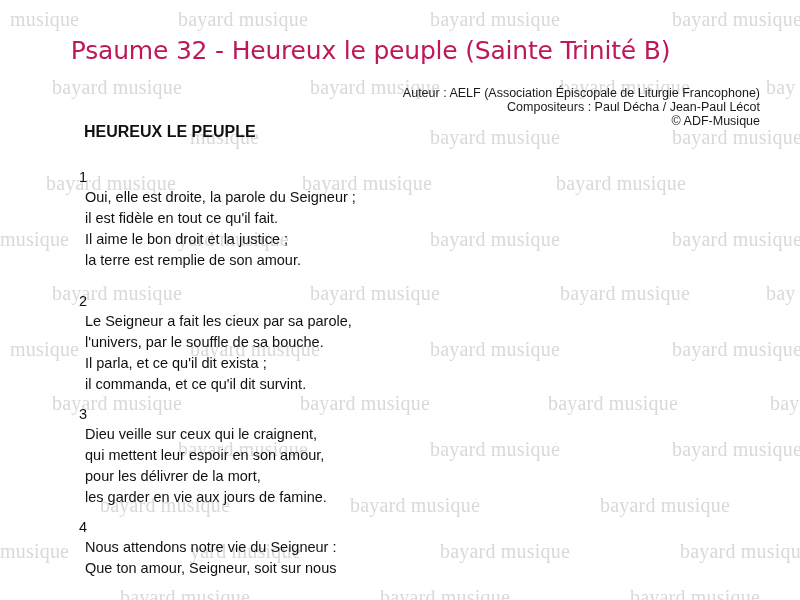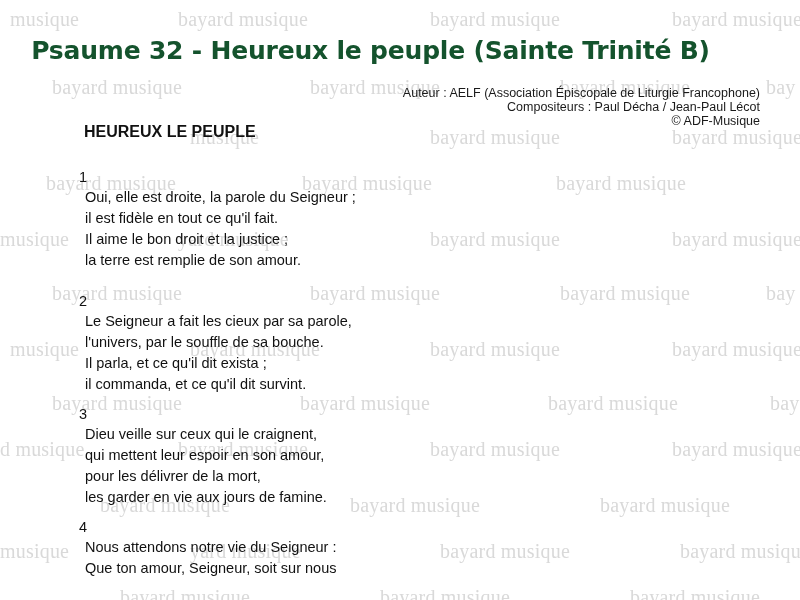--- a/index.html
+++ b/index.html
@@ -42,22 +42,22 @@
   }
 
   #page-title {
     position: absolute;
     top: 36px;
     left: 0;
     width: 741px;
     text-align: center;
     font-family: "DejaVu Sans", sans-serif;
     font-size: 25px;
-    font-weight: bold;
-    color: #14532d;
+    font-weight: normal;
+    color: #be185d;
     letter-spacing: -0.2px;
   }
 
   #credits {
     position: absolute;
     top: 86px;
     right: 40px;
     text-align: right;
     font-family: "Liberation Sans", sans-serif;
     font-size: 12.5px;
@@ -125,21 +125,20 @@
     <div class="wm" style="left: 560px; top: 282px; color: rgb(217, 217, 217);">bayard musique</div>
     <div class="wm" style="left: 766px; top: 282px; color: rgb(217, 217, 217);">bay</div>
     <div class="wm" style="left: 10px; top: 338px; color: rgb(217, 217, 217);">musique</div>
     <div class="wm" style="left: 190px; top: 338px; color: rgb(217, 217, 217);">bayard musique</div>
     <div class="wm" style="left: 430px; top: 338px; color: rgb(217, 217, 217);">bayard musique</div>
     <div class="wm" style="left: 672px; top: 338px; color: rgb(217, 217, 217);">bayard musique</div>
     <div class="wm" style="left: 52px; top: 392px; color: rgb(217, 217, 217);">bayard musique</div>
     <div class="wm" style="left: 300px; top: 392px; color: rgb(217, 217, 217);">bayard musique</div>
     <div class="wm" style="left: 548px; top: 392px; color: rgb(217, 217, 217);">bayard musique</div>
     <div class="wm" style="left: 770px; top: 392px; color: rgb(217, 217, 217);">bay</div>
-    <div class="wm" style="left: 0px; top: 438px; color: rgb(217, 217, 217);">d musique</div>
     <div class="wm" style="left: 178px; top: 438px; color: rgb(217, 217, 217);">bayard musique</div>
     <div class="wm" style="left: 430px; top: 438px; color: rgb(217, 217, 217);">bayard musique</div>
     <div class="wm" style="left: 672px; top: 438px; color: rgb(217, 217, 217);">bayard musique</div>
     <div class="wm" style="left: 100px; top: 494px; color: rgb(217, 217, 217);">bayard musique</div>
     <div class="wm" style="left: 350px; top: 494px; color: rgb(217, 217, 217);">bayard musique</div>
     <div class="wm" style="left: 600px; top: 494px; color: rgb(217, 217, 217);">bayard musique</div>
     <div class="wm" style="left: 0px; top: 540px; color: rgb(217, 217, 217);">musique</div>
     <div class="wm" style="left: 190px; top: 540px; color: rgb(217, 217, 217);">yard musique</div>
     <div class="wm" style="left: 440px; top: 540px; color: rgb(217, 217, 217);">bayard musique</div>
     <div class="wm" style="left: 680px; top: 540px; color: rgb(217, 217, 217);">bayard musique</div>

